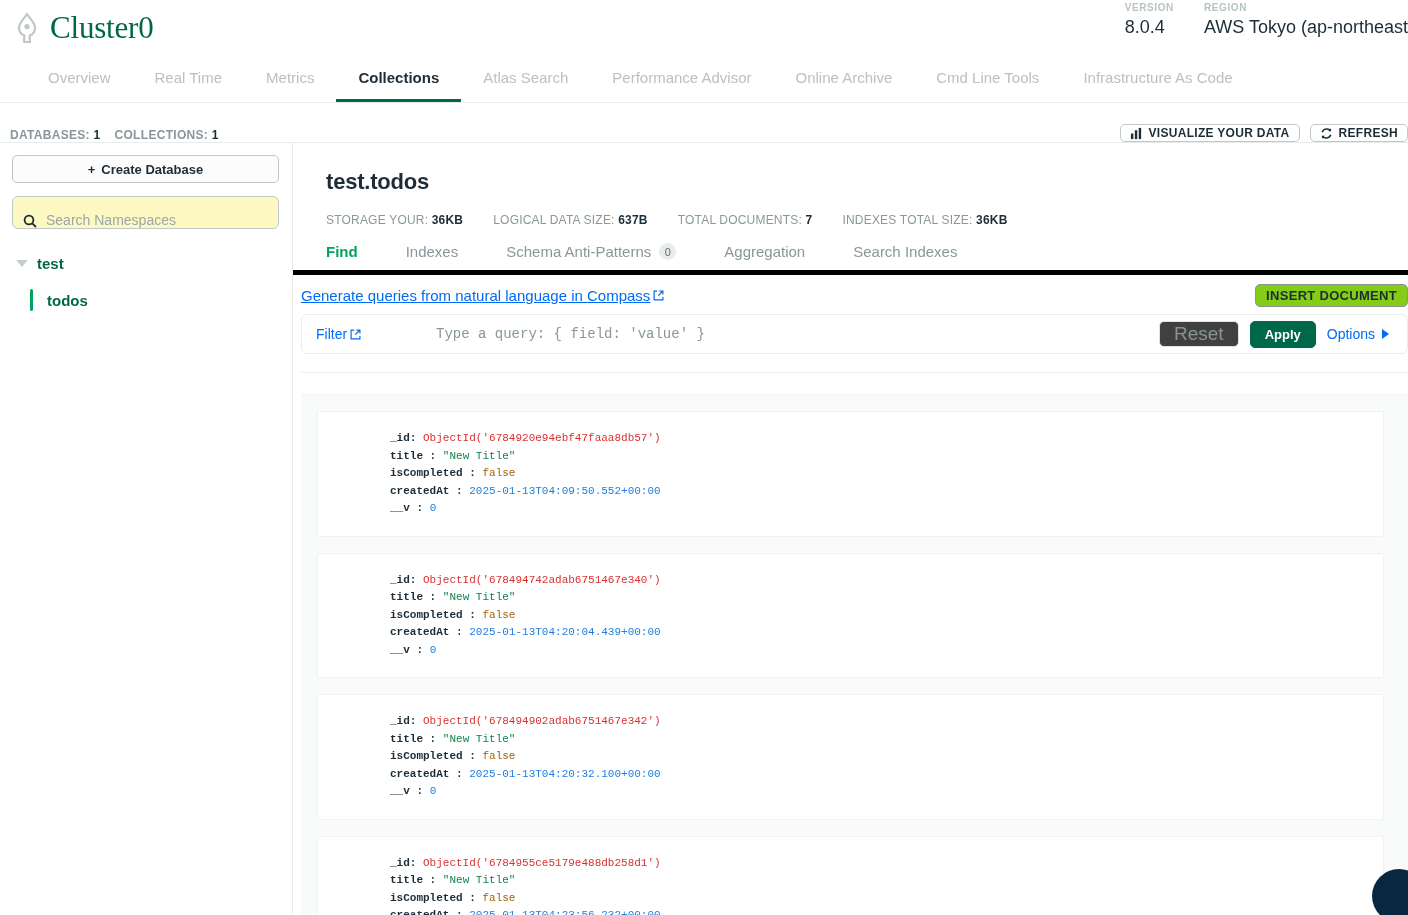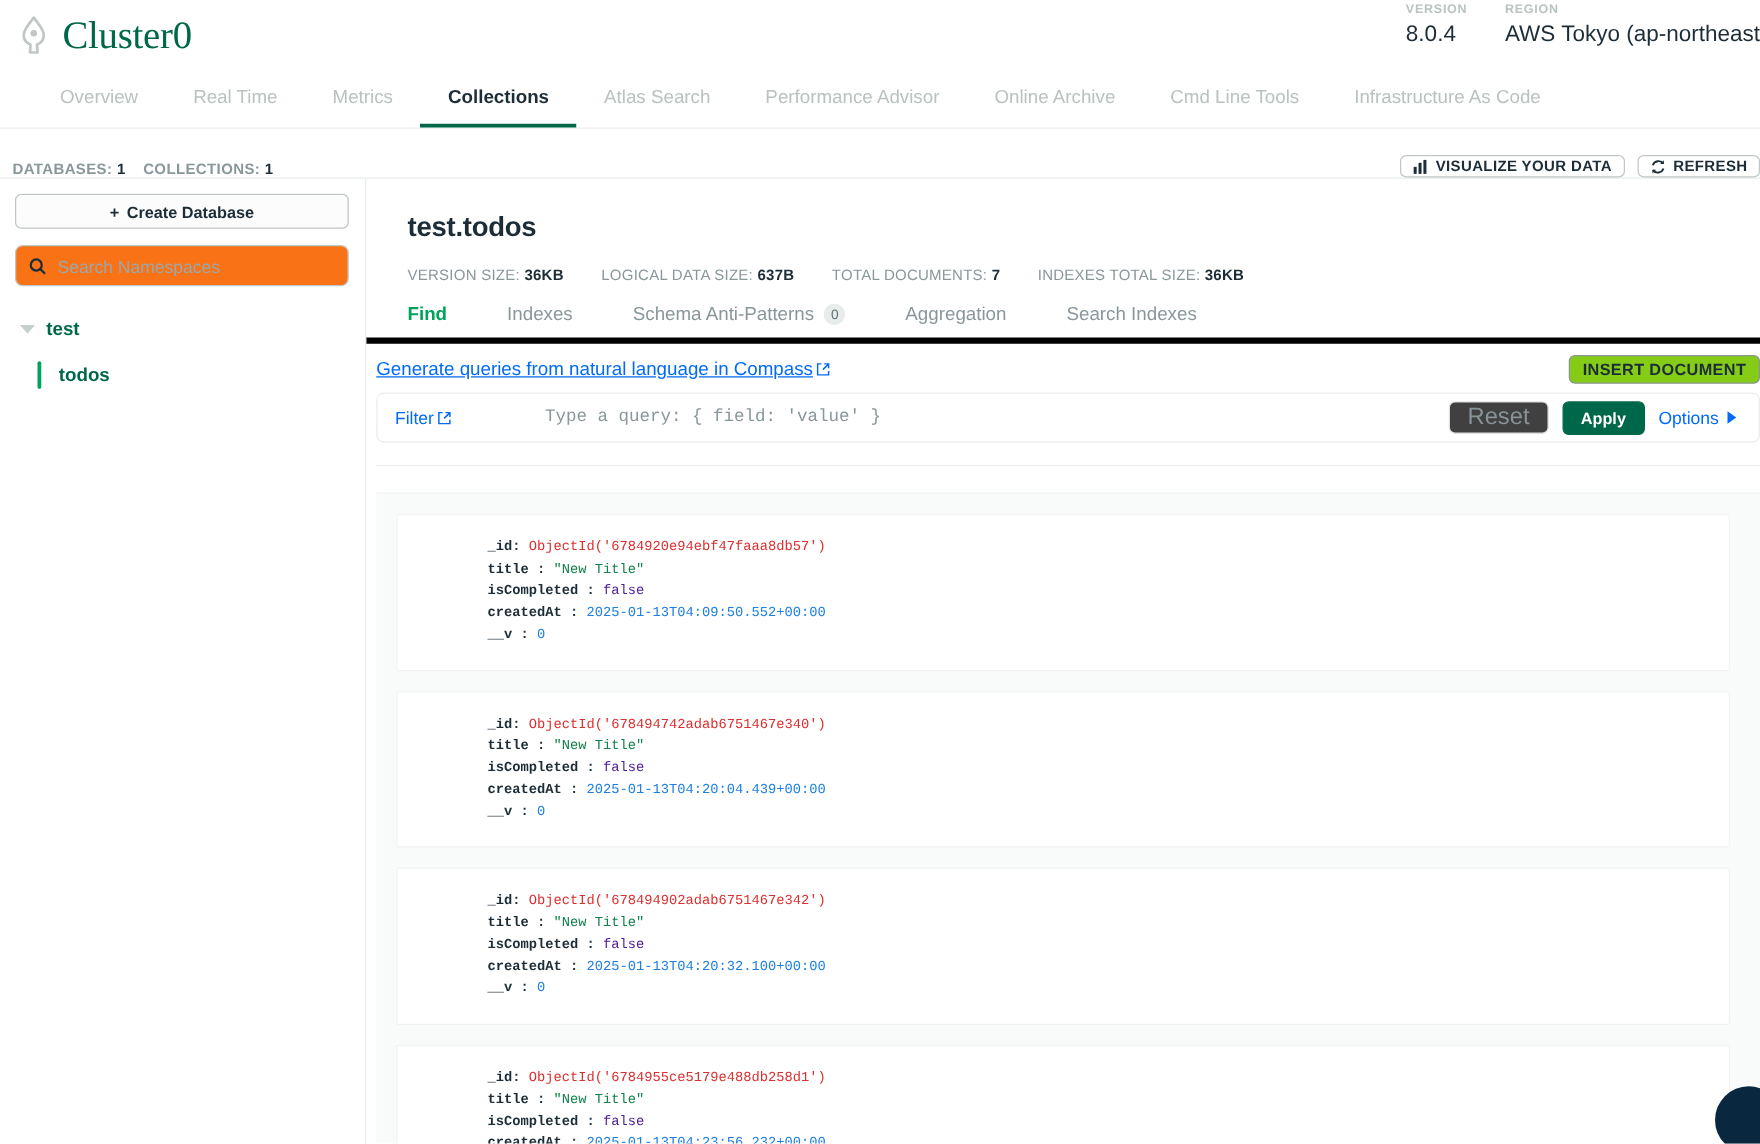--- a/index.html
+++ b/index.html
@@ -152,24 +152,24 @@
     gap: 6px;
     cursor: pointer;
     font-family: "Liberation Sans", sans-serif;
   }
   .search-wrap {
     margin-top: 13px;
     height: 33px;
     border: 1px solid #c1c7c6;
     border-radius: 6px;
     display: flex;
-    align-items: center;
+    align-items: flex-end;
     padding: 0 10px;
     gap: 9px;
-    background: #f97316;
+    background: #fef9c3;
   }
   .search-input {
     border: none;
     outline: none;
     font-size: 14px;
     color: #1c2d38;
     flex: 1;
     background: transparent;
     font-family: "Liberation Sans", sans-serif;
   }
@@ -388,21 +388,21 @@
   }
   .doc-line {
     font-family: "Liberation Mono", monospace;
     font-size: 11px;
     line-height: 17.5px;
     white-space: nowrap;
   }
   .k { color: #1c2d38; font-weight: 700; }
   .v-oid { color: #db3030; }
   .v-str { color: #12824d; }
-  .v-bool { color: #4c1d95; }
+  .v-bool { color: #a16207; }
   .v-date { color: #1e7fe0; }
   .v-num { color: #1e7fe0; }
 
   .fab {
     position: absolute;
     right: -18px;
     bottom: -8px;
     width: 54px;
     height: 54px;
     border-radius: 50%;
@@ -501,21 +501,21 @@
         <span class="tree-coll-label">todos</span>
       </div>
     </div>
   </div>
 
   <div class="main">
     <div class="main-head">
       <div class="coll-title">test.todos</div>
       <div class="stats">
         <span>
-          <span>VERSION SIZE:</span>
+          <span>STORAGE YOUR:</span>
           <b>36KB</b>
         </span>
         <span>
           <span>LOGICAL DATA SIZE:</span>
           <b>637B</b>
         </span>
         <span>
           <span>TOTAL DOCUMENTS:</span>
           <b>7</b>
         </span>

